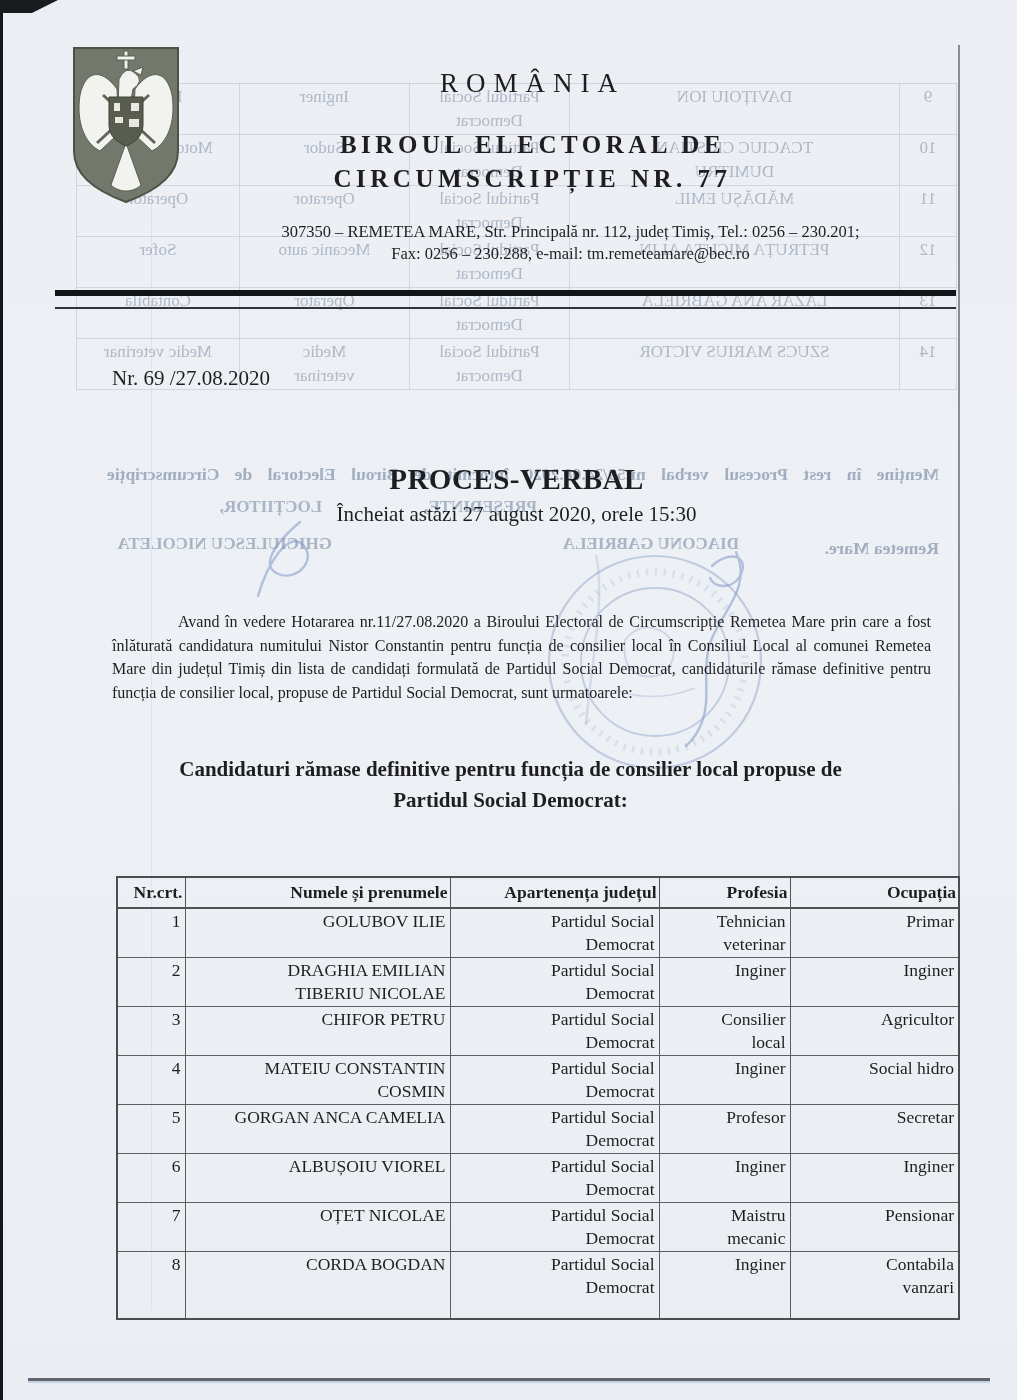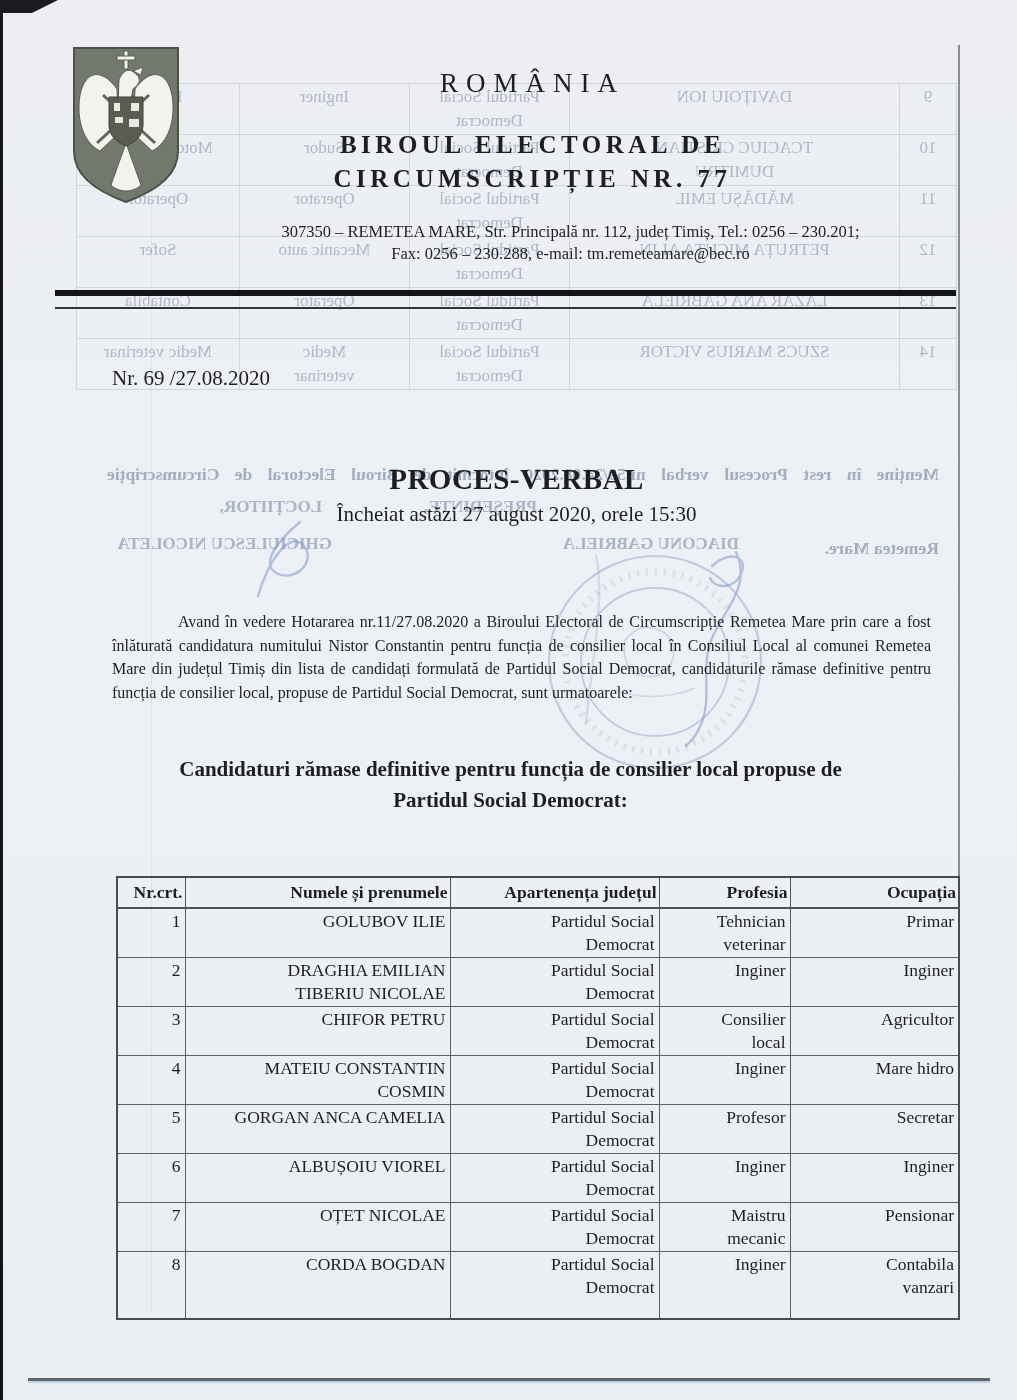--- a/index.html
+++ b/index.html
@@ -240,21 +240,21 @@
 local</td>
             <td>Agricultor</td>
           </tr>
           <tr>
             <td>4</td>
             <td>MATEIU CONSTANTIN
 COSMIN</td>
             <td>Partidul Social
 Democrat</td>
             <td>Inginer</td>
-            <td>Mare  hidro</td>
+            <td>Social  hidro</td>
           </tr>
           <tr>
             <td>5</td>
             <td>GORGAN ANCA CAMELIA</td>
             <td>Partidul Social
 Democrat</td>
             <td>Profesor</td>
             <td>Secretar</td>
           </tr>
           <tr>

